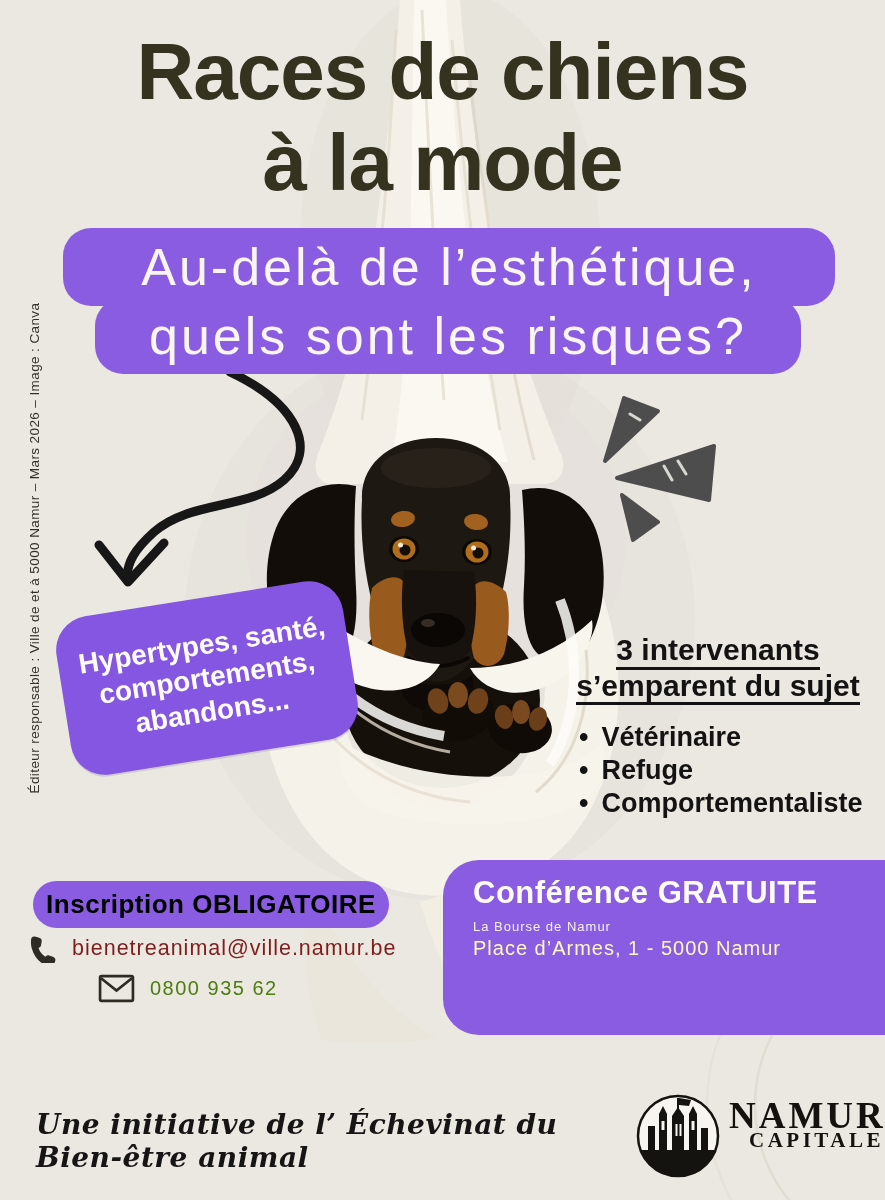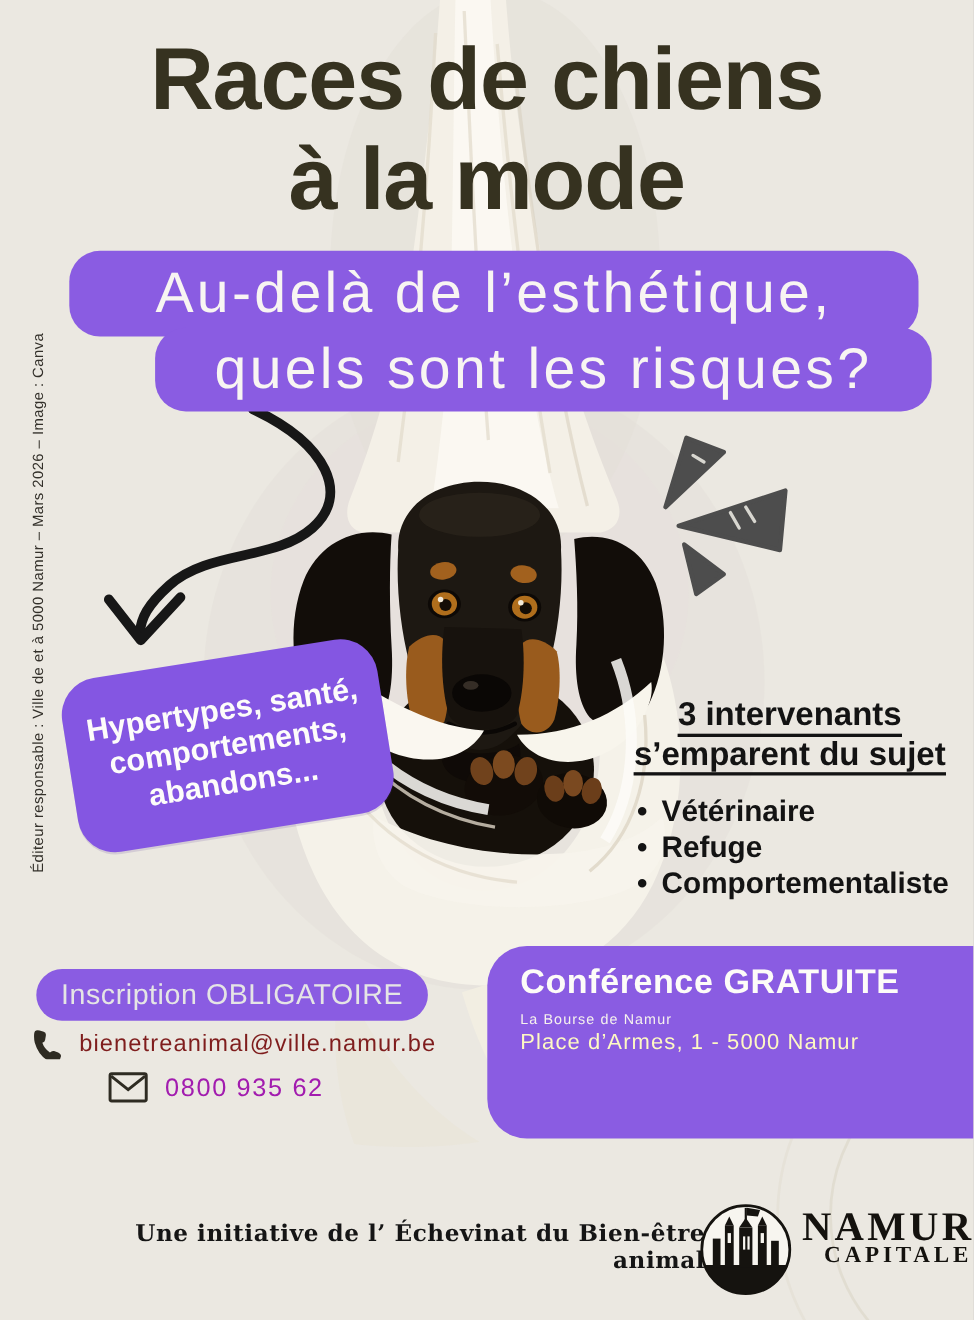--- a/index.html
+++ b/index.html
@@ -24,21 +24,21 @@
     font-size:80px; font-weight:700; color:#363220; line-height:1.14;
     letter-spacing:-1px;
   }
 
   
   .banner {
     background:#8a5ce2; color:#f8f5f2; display:flex; align-items:center;
     justify-content:center; font-weight:400; letter-spacing:3px;
   }
   .banner1 { left:63px; top:228px; width:772px; height:78px; border-radius:28px; font-size:52px; }
-  .banner2 { left:95px; top:298px; width:706px; height:76px; border-radius:28px; font-size:52px;margin-left:46px; }
+  .banner2 { left:95px; top:298px; width:706px; height:76px; border-radius:28px; font-size:52px; }
 
   
   .blob {
     left:62px; top:598px; width:290px; height:160px; background:#8456e2;
     border-radius:34px; transform:rotate(-9deg);
     display:flex; flex-direction:column; align-items:center; justify-content:center;
     color:#fdfcfa; font-size:28px; font-weight:700; line-height:1.2; text-align:center;
     box-shadow:0 2px 0 rgba(80,50,150,.15);
   }
 
@@ -48,43 +48,43 @@
     display:inline-block; font-size:30px; font-weight:700;
     border-bottom:3.5px solid #131313; padding-bottom:1px; line-height:1.05;
   }
   .speakers ul { list-style:none; margin:16px 0 0; padding:0 0 0 26px; text-align:left; }
   .speakers li { font-size:27px; font-weight:700; line-height:1.23; }
   .speakers li::before { content:"\2022"; margin-right:13px; }
 
   
   .pill {
     left:33px; top:881px; width:356px; height:47px; background:#8a5ce2;
-    border-radius:24px; color:#e5e5e5; font-size:26px; font-weight:400;
+    border-radius:24px; color:#000000; font-size:26px; font-weight:700;
     display:flex; align-items:center; justify-content:center; letter-spacing:.5px;
   }
   .contact-email { left:26px; top:933px; display:flex; align-items:center; gap:16px; }
   .contact-email .txt { font-size:21.5px; color:#7f1d1d; letter-spacing:1px; }
   .contact-phone { left:98px; top:974px; display:flex; align-items:center; gap:15px; }
-  .contact-phone .txt { font-size:23px; color:#a21caf; letter-spacing:1.5px; }
+  .contact-phone .txt { font-size:20px; color:#4d7c0f; letter-spacing:1.5px; }
 
   
   .conf {
     left:443px; top:860px; width:484px; height:175px; background:#8a5ce2;
     border-radius:36px; color:#fdfcf8; padding:15px 20px 0 30px; box-sizing:border-box;
   }
   .conf .l1 { font-size:31px; font-weight:700; letter-spacing:.5px; }
   .conf .l2 { font-size:35px; font-weight:700; margin-top:6px; letter-spacing:.5px; }
   .conf .l3 { font-size:13px; font-weight:400; margin-top:8px; letter-spacing:1px; color:#f6f2ee; }
   .conf .l4 { font-size:20px; font-weight:400; margin-top:3px; letter-spacing:1px; color:#fef9c3; }
 
   
   .initiative {
     left:36px; top:1108px; width:605px;
-    font-family:"DejaVu Serif", serif; font-weight:700;
-    font-size:21px; color:#151515; letter-spacing:.5px;text-align:right;
+    font-family:"DejaVu Serif", serif; font-style:italic; font-weight:700;
+    font-size:28px; color:#151515; letter-spacing:.5px;
   }
   .logo-badge { left:634px; top:1090px; width:92px; height:92px; }
   .logo-name {
     left:729px; top:1094px; width:150px;
     font-family:"Liberation Serif", serif; font-weight:700; font-size:37px;
     letter-spacing:3px; color:#14120e;
   }
   .logo-sub {
     left:749px; top:1128px; width:150px;
     font-family:"Liberation Serif", serif; font-weight:700; font-size:21px;

